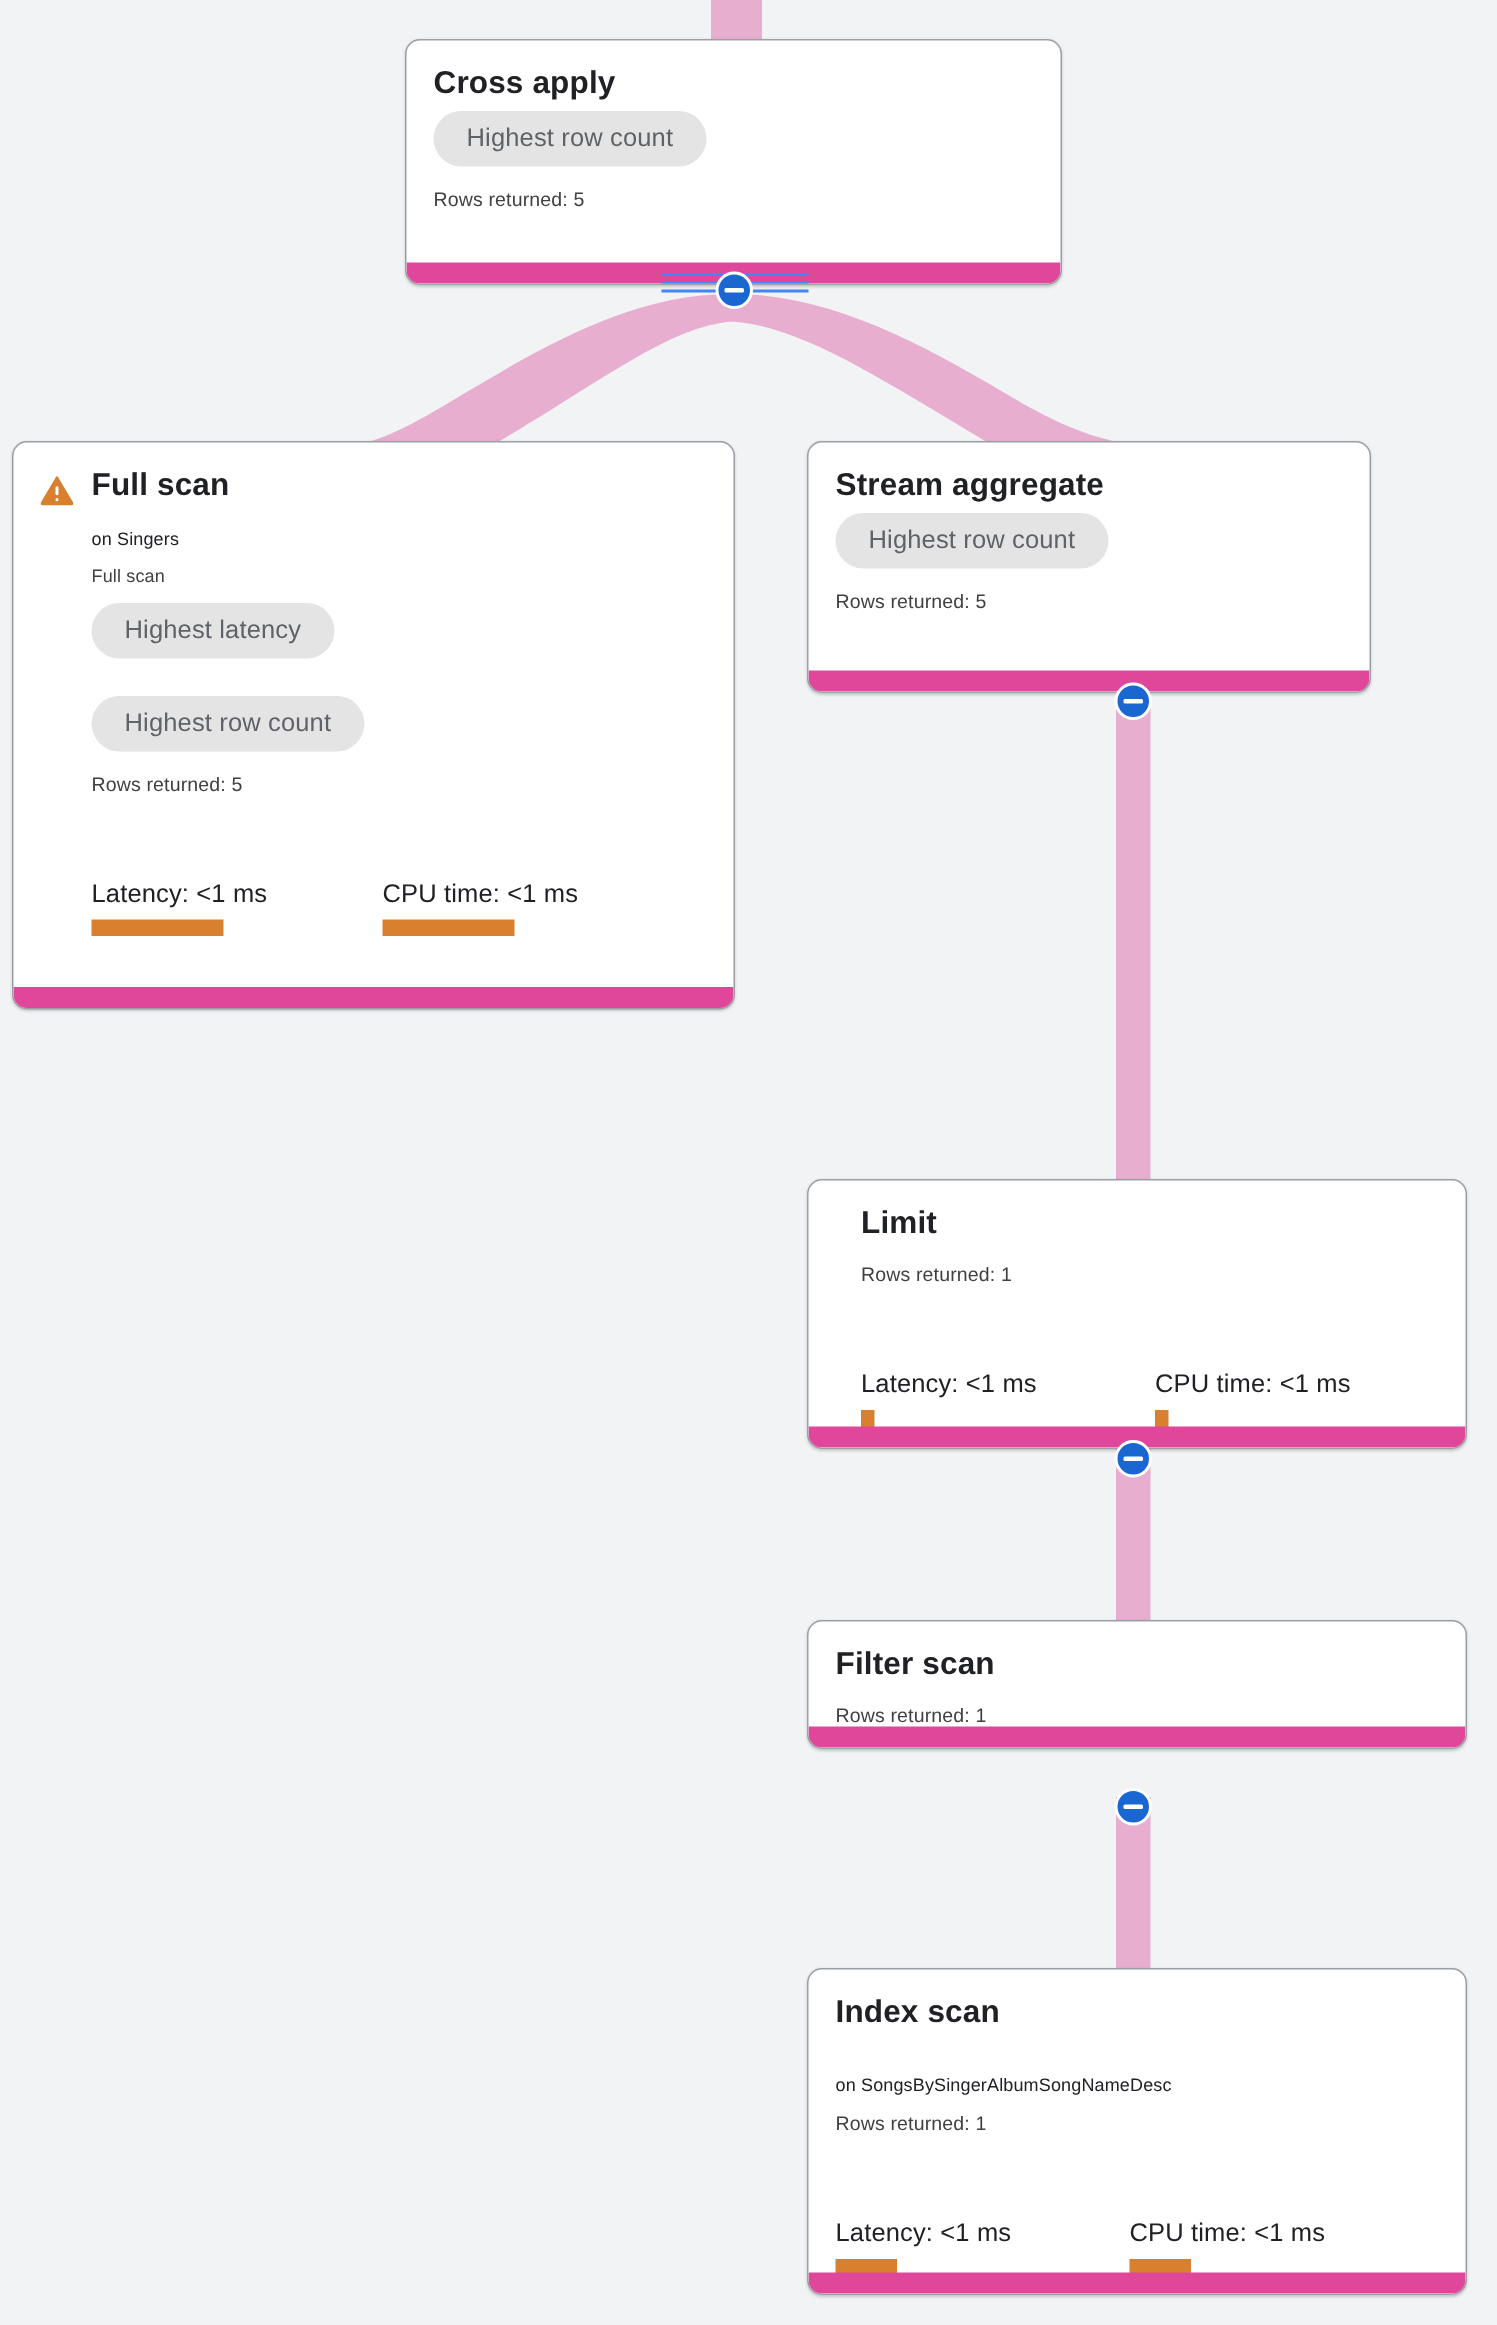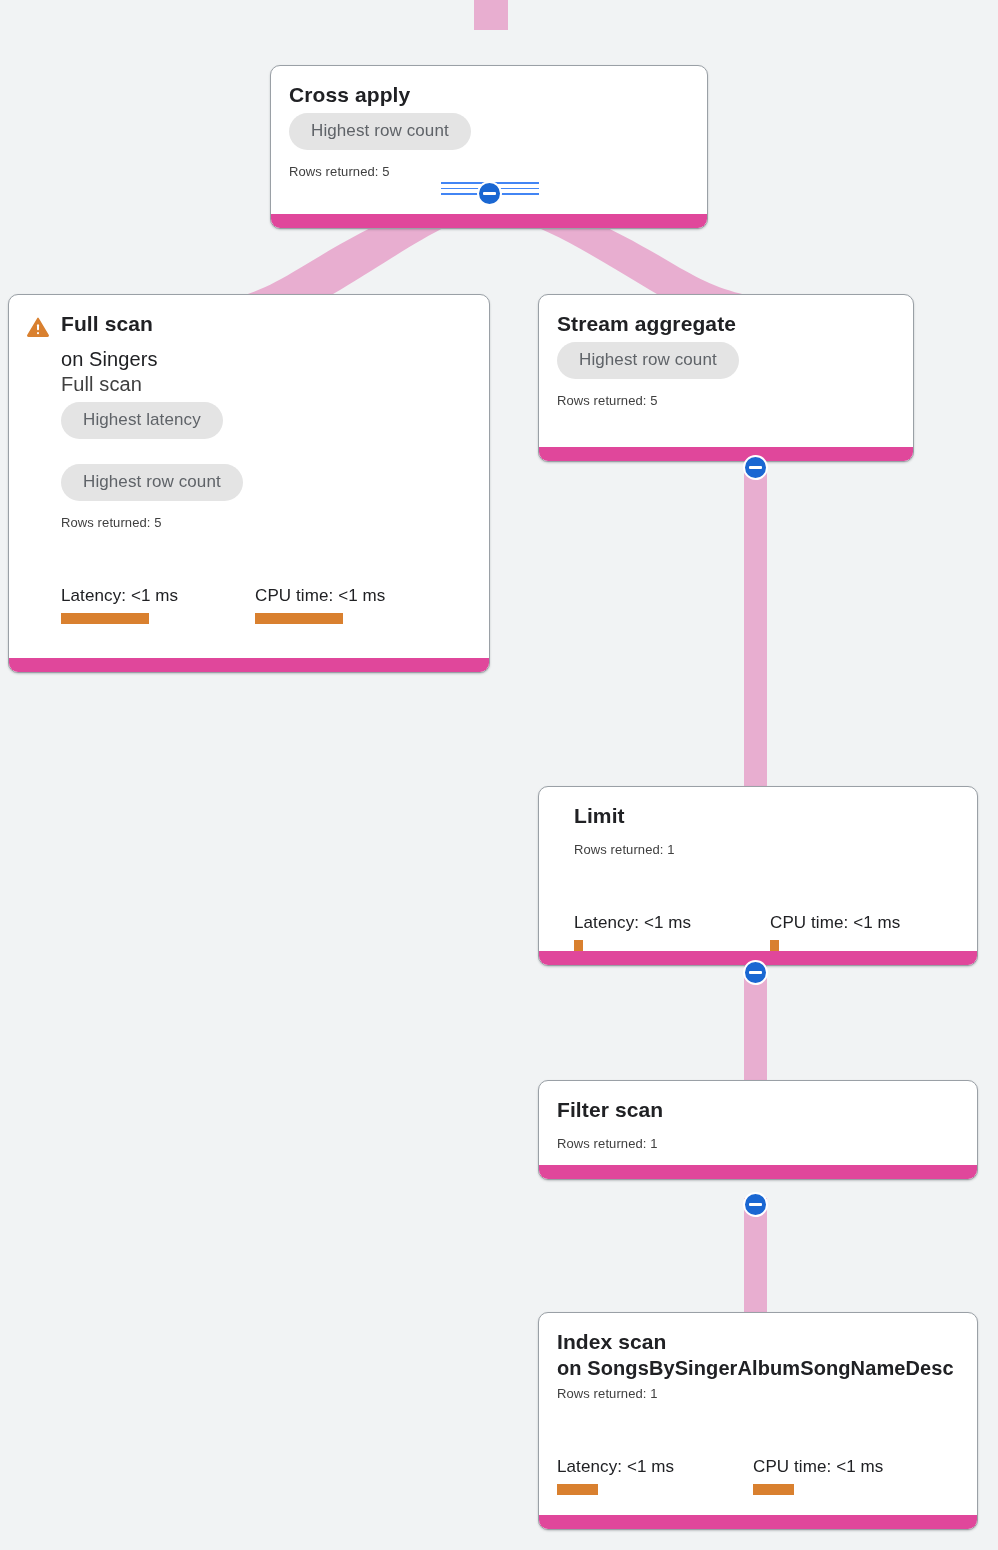--- a/index.html
+++ b/index.html
@@ -25,21 +25,21 @@
   }
   .node-inner{padding:16px 18px 14px 18px;}
   .node-head{display:flex;align-items:flex-start;gap:12px;}
   .warn-icon{flex:0 0 auto;margin-top:6px;}
   .title{
     font-size:21px;line-height:26px;
     color:#202124;font-weight:700;
     letter-spacing:.1px;
   }
   .subline{
-    font-size:20px;line-height:25px;color:#202124;
+    font-size:12px;line-height:25px;color:#202124;
     letter-spacing:.1px;
   }
   .subline.muted{color:#404040;}
   .badges{margin:5px 0 2px 0;}
   .badge{
     display:inline-block;
     background:#e4e4e4;
     color:#5f6368;
     border-radius:999px;
     font-size:17px;line-height:20px;
@@ -105,21 +105,21 @@
              C 730,328 690,314 650,290
              C 580,248 530,216 484,214 Z" fill="#e8aed0"></path>
 
     <rect x="744" y="462" width="23" height="332" fill="#e8aed0"></rect>
 
     <rect x="744" y="966" width="23" height="122" fill="#e8aed0"></rect>
 
     <rect x="744" y="1198" width="23" height="122" fill="#e8aed0"></rect>
   </svg>
 
-  <div class="node" style="left:270px;top:26px;width:438px;height:164px;margin-top:39px;">
+  <div class="node" style="left:270px;top:26px;width:438px;height:164px;">
     <div class="node-inner">
       <div class="node-head">
         <div>
           <div class="title">Cross apply</div>
           <div class="badges">
             <span class="badge">Highest row count</span>
           </div>
           <div class="rows">Rows returned: 5</div>
         </div>
       </div>
@@ -199,35 +199,35 @@
           <div class="metric-bar" style="width:9px;height:20px;"></div>
         </div>
       </div>
     </div>
     <div class="footer-bar"></div>
   </div>
   <div class="toggle" style="left:743px;top:960px;">
       <i></i>
     </div>
 
-  <div class="node" style="left:538px;top:1080px;width:440px;height:100px;">
+  <div class="node" style="left:538px;top:1080px;width:440px;height:86px;">
     <div class="node-inner">
       <div class="title">Filter scan</div>
       <div class="rows" style="margin-top:8px;">Rows returned: 1</div>
     </div>
     <div class="footer-bar"></div>
   </div>
   <div class="toggle" style="left:743px;top:1192px;">
       <i></i>
     </div>
 
   <div class="node" style="left:538px;top:1312px;width:440px;height:218px;">
     <div class="node-inner">
       <div class="title">Index scan</div>
-      <div class="subline" style="margin-top:1px;font-weight:bold;">on SongsBySingerAlbumSongNameDesc</div>
+      <div class="subline" style="margin-top:23px;">on SongsBySingerAlbumSongNameDesc</div>
       <div class="rows">Rows returned: 1</div>
       <div class="metrics">
         <div class="metric" style="width:196px;">
           <div class="metric-label">Latency: &lt;1 ms</div>
           <div class="metric-bar" style="width:41px;"></div>
         </div>
         <div class="metric">
           <div class="metric-label">CPU time: &lt;1 ms</div>
           <div class="metric-bar" style="width:41px;"></div>
         </div>

